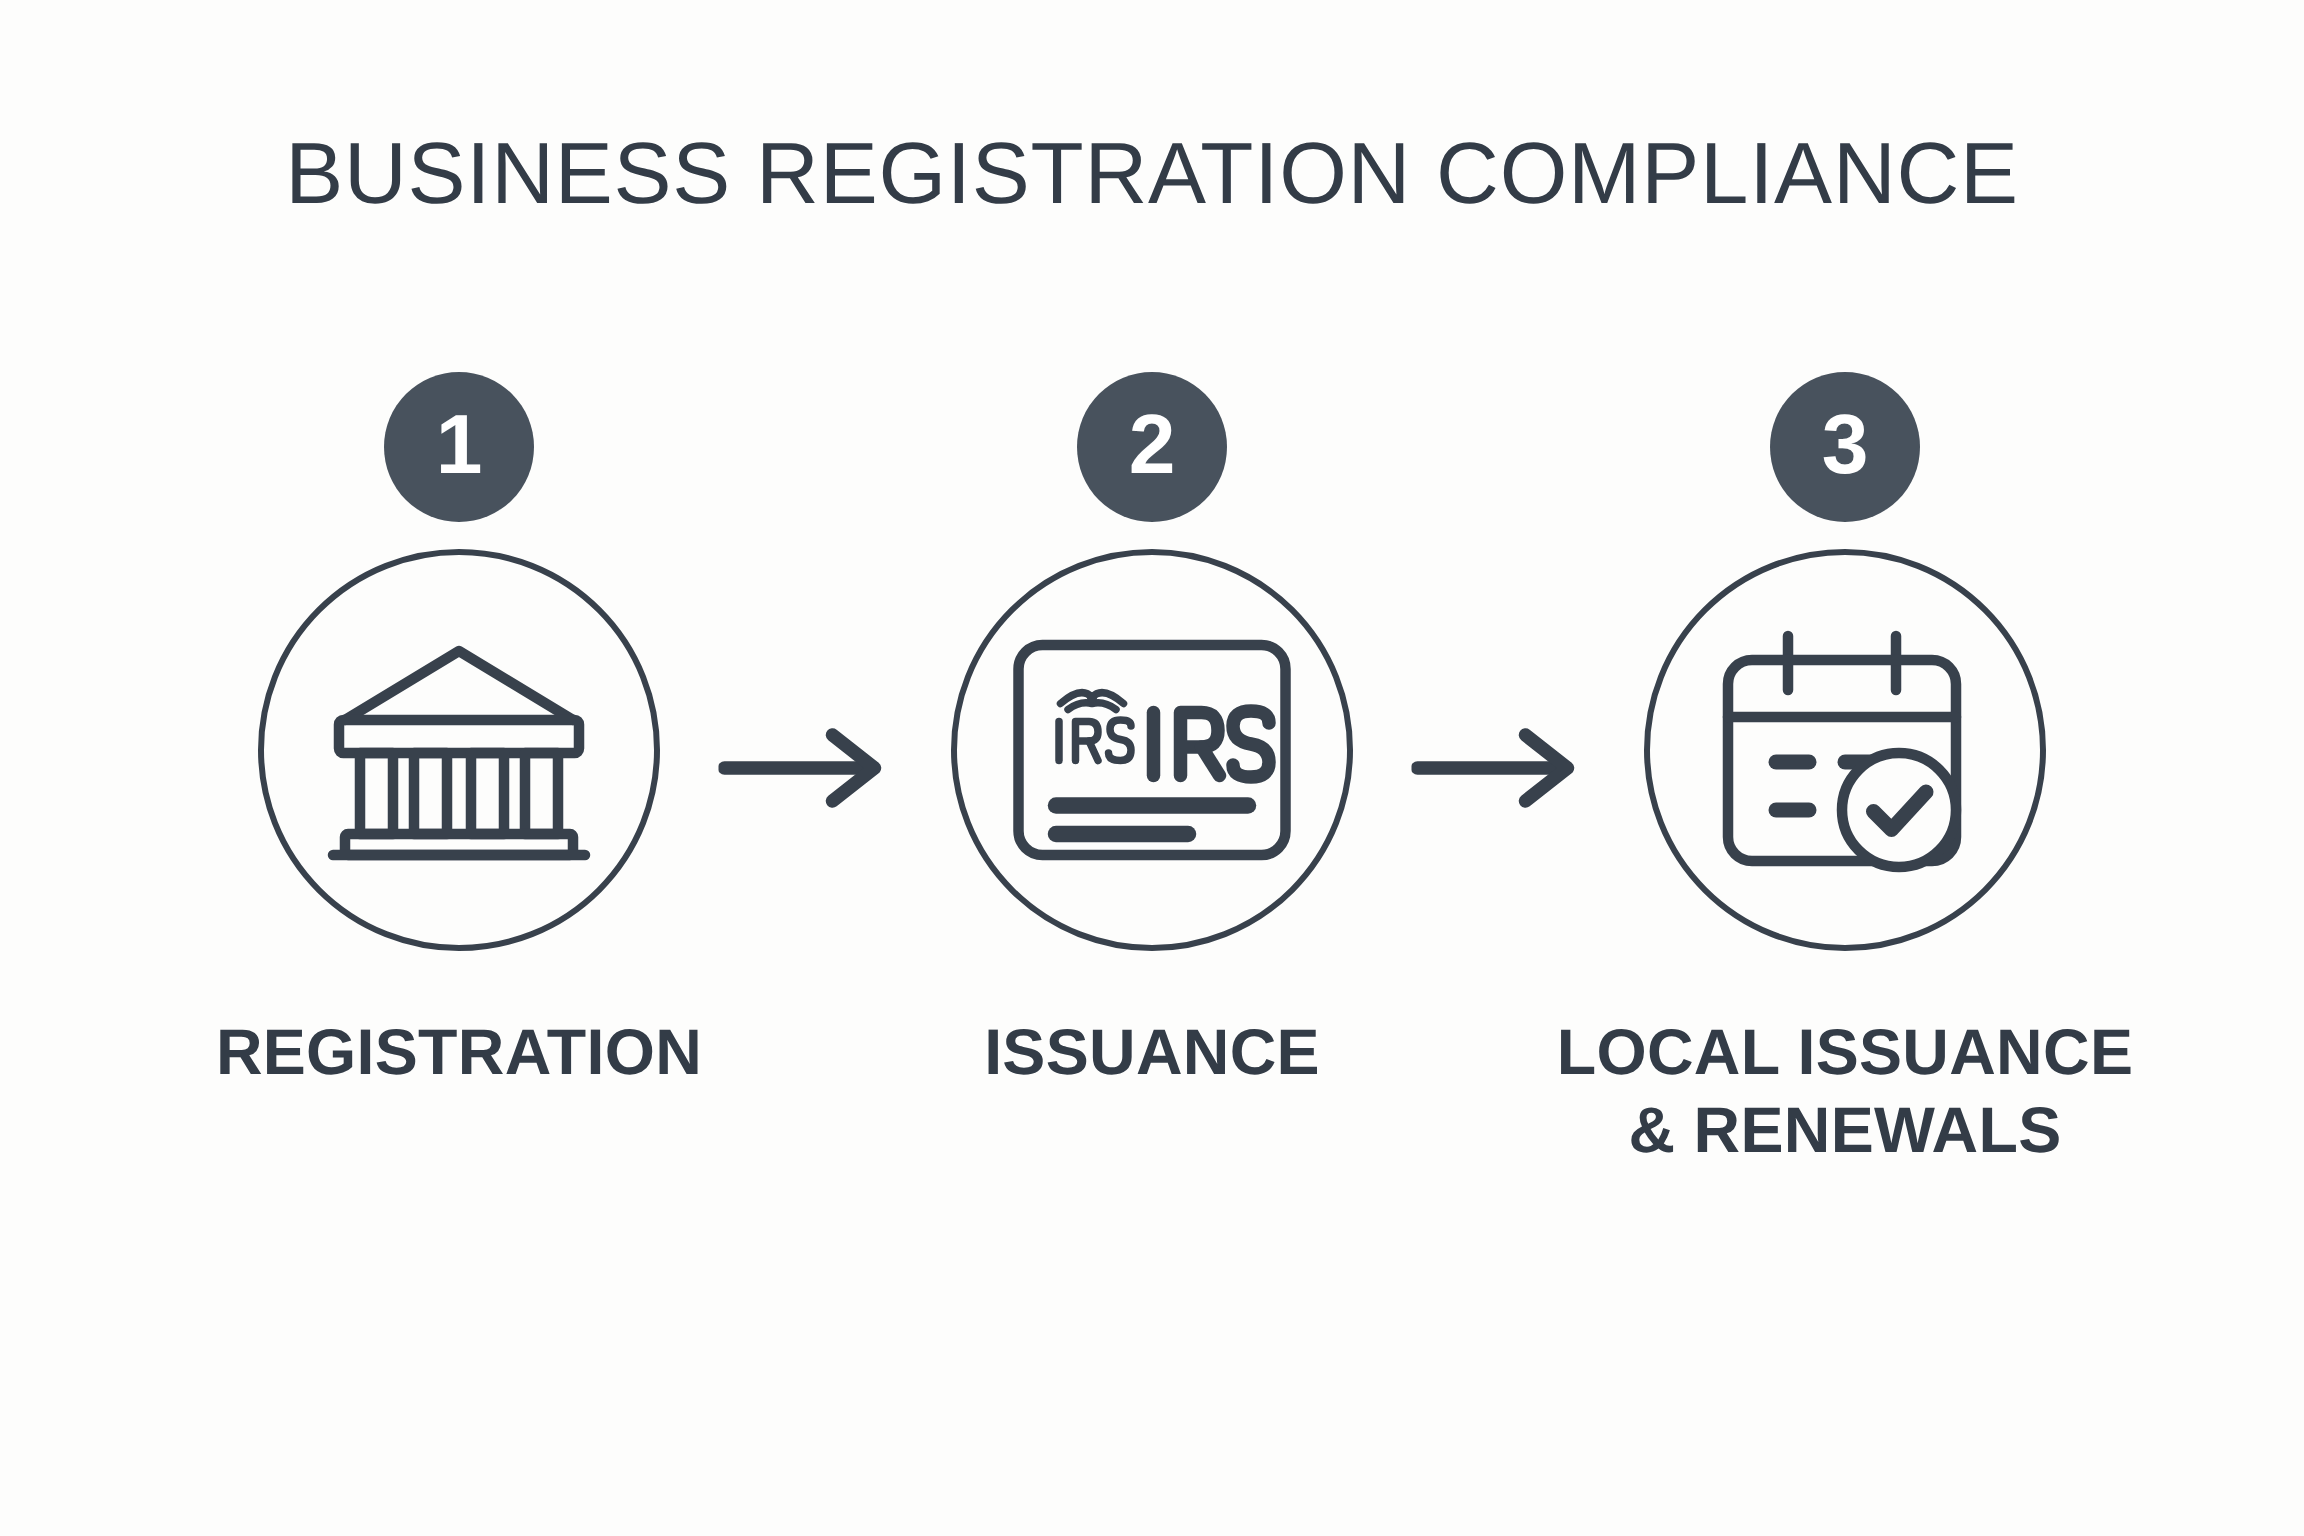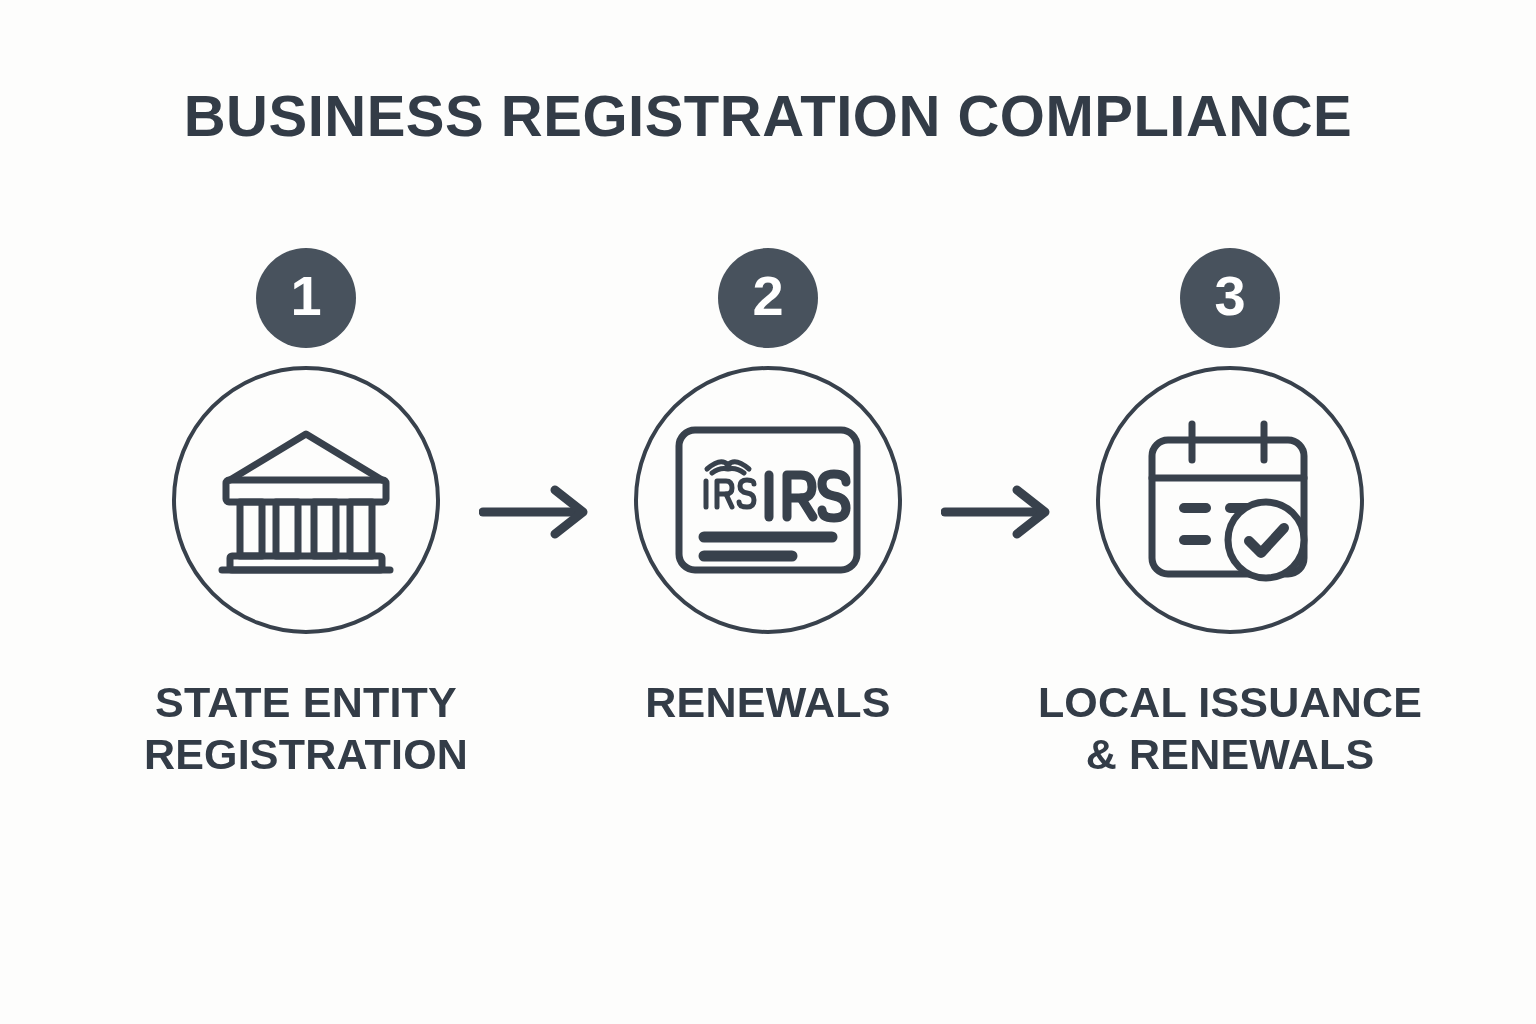--- a/index.html
+++ b/index.html
@@ -18,21 +18,21 @@
 
   
   .title {
     position: absolute;
     top: 84px;
     left: 0;
     width: 1536px;
     text-align: center;
     font-size: 58px;
     line-height: 64px;
-    font-weight: bold;
+    font-weight: normal;
     letter-spacing: 0.5px;
     color: #333c47;
     white-space: nowrap;
   }
 
   
   .steps {
     position: absolute;
     top: 248px;
     left: 0;
@@ -134,21 +134,20 @@
           <rect x="134" y="82" width="22" height="54"></rect>
 
           <rect x="14" y="136" width="152" height="14" rx="2"></rect>
 
           <path d="M6 150 L174 150"></path>
         </svg>
       </span>
     </div>
 
     <div class="step-label">
-      <div>STATE ENTITY</div>
       <div>REGISTRATION</div>
     </div>
   </div>
 
   <div class="connector">
     <span>
       <svg width="116" height="56" viewBox="0 0 116 56" fill="none" stroke="#38414c" stroke-width="9" stroke-linecap="round" stroke-linejoin="round">
         <path d="M4 28 L98 28"></path>
         <path d="M76 6 L104 28 L76 50"></path>
       </svg>
@@ -186,21 +185,21 @@
             <path d="M172 57 Q172 49 160 49 Q148 49 148 59 Q148 69 160 71 Q172 73 172 83 Q172 93 160 93 Q148 93 148 85"></path>
           </g>
 
           <path d="M30 112 L158 112" stroke-width="11"></path>
           <path d="M30 131 L118 131" stroke-width="11"></path>
         </svg>
       </span>
     </div>
 
     <div class="step-label">
-      <div>RENEWALS</div>
+      <div>ISSUANCE</div>
     </div>
   </div>
 
   <div class="connector">
     <span>
       <svg width="116" height="56" viewBox="0 0 116 56" fill="none" stroke="#38414c" stroke-width="9" stroke-linecap="round" stroke-linejoin="round">
         <path d="M4 28 L98 28"></path>
         <path d="M76 6 L104 28 L76 50"></path>
       </svg>
     </span>

